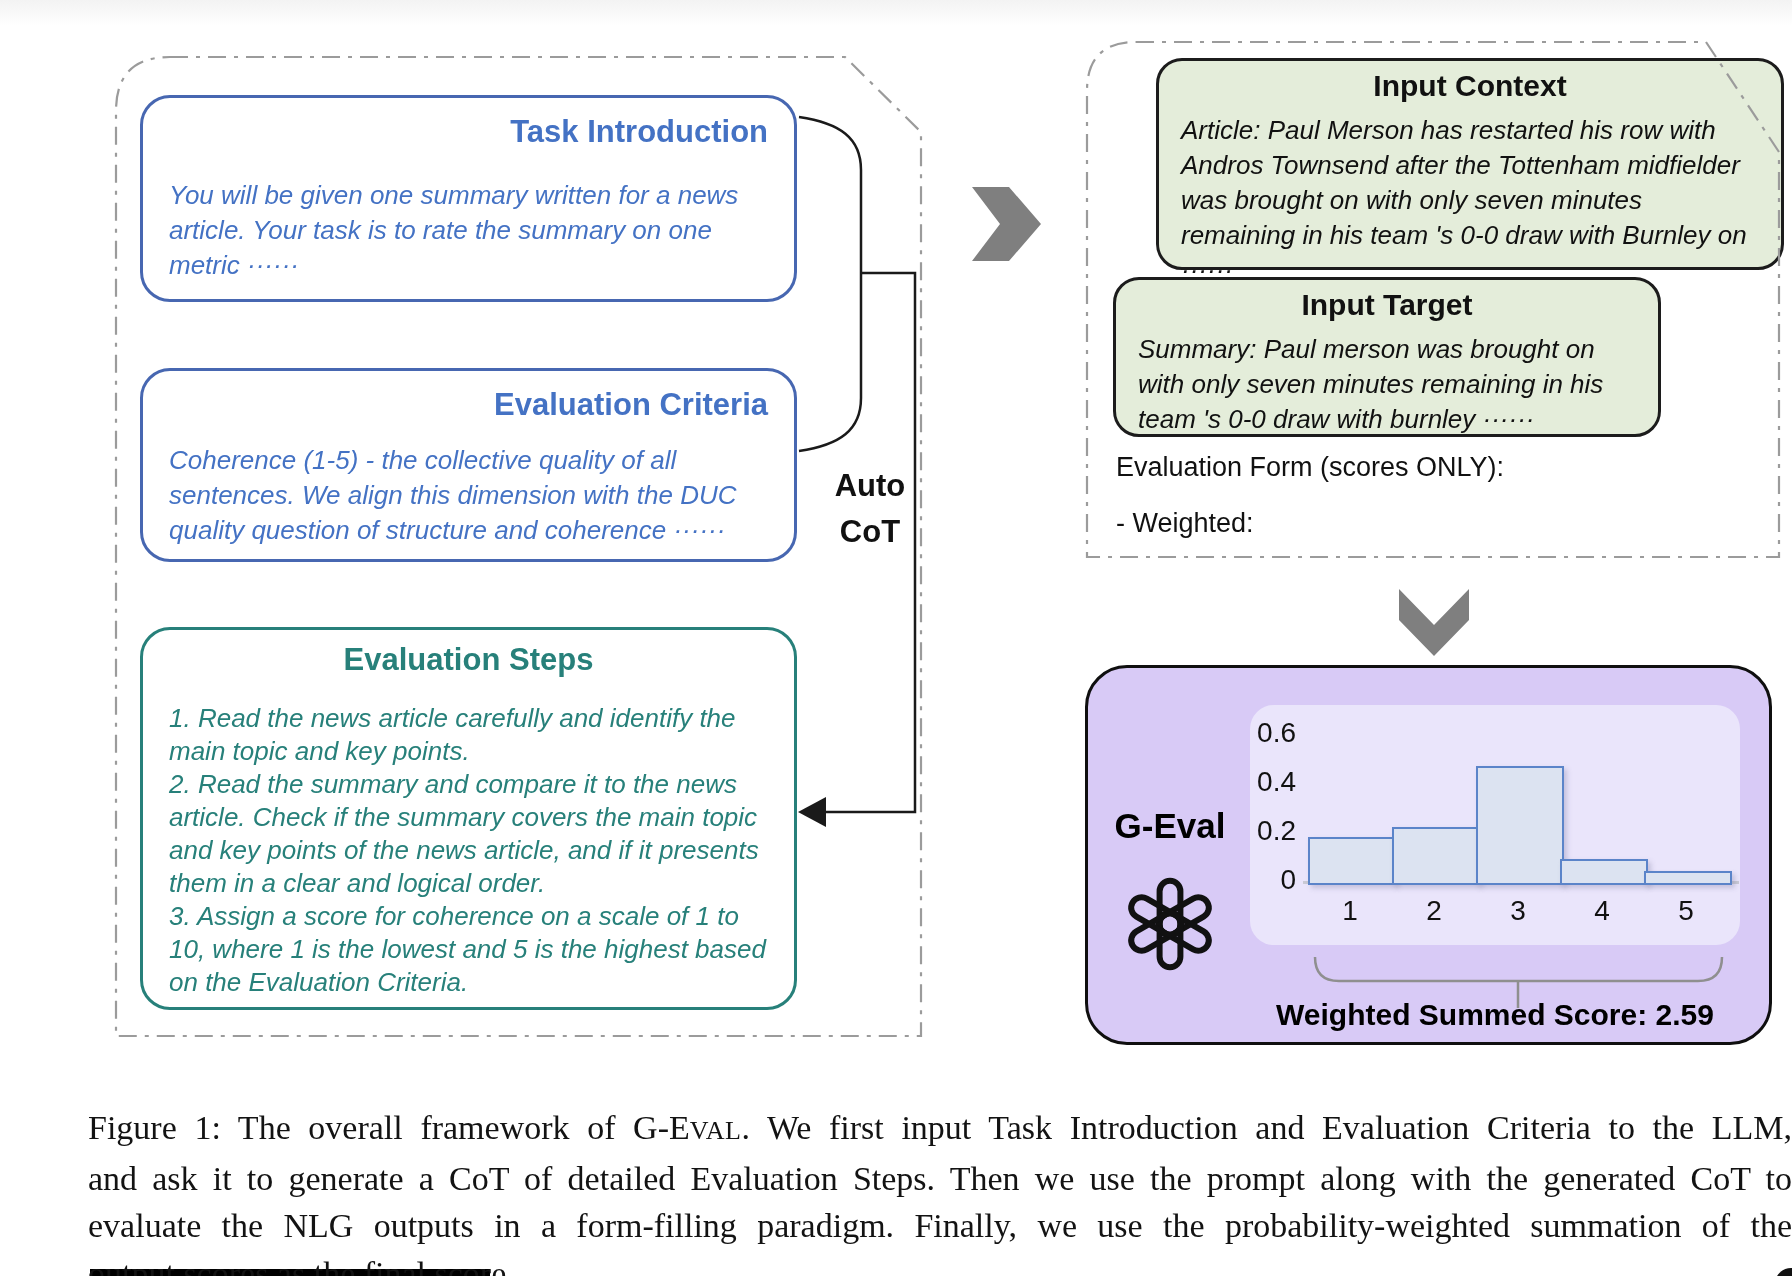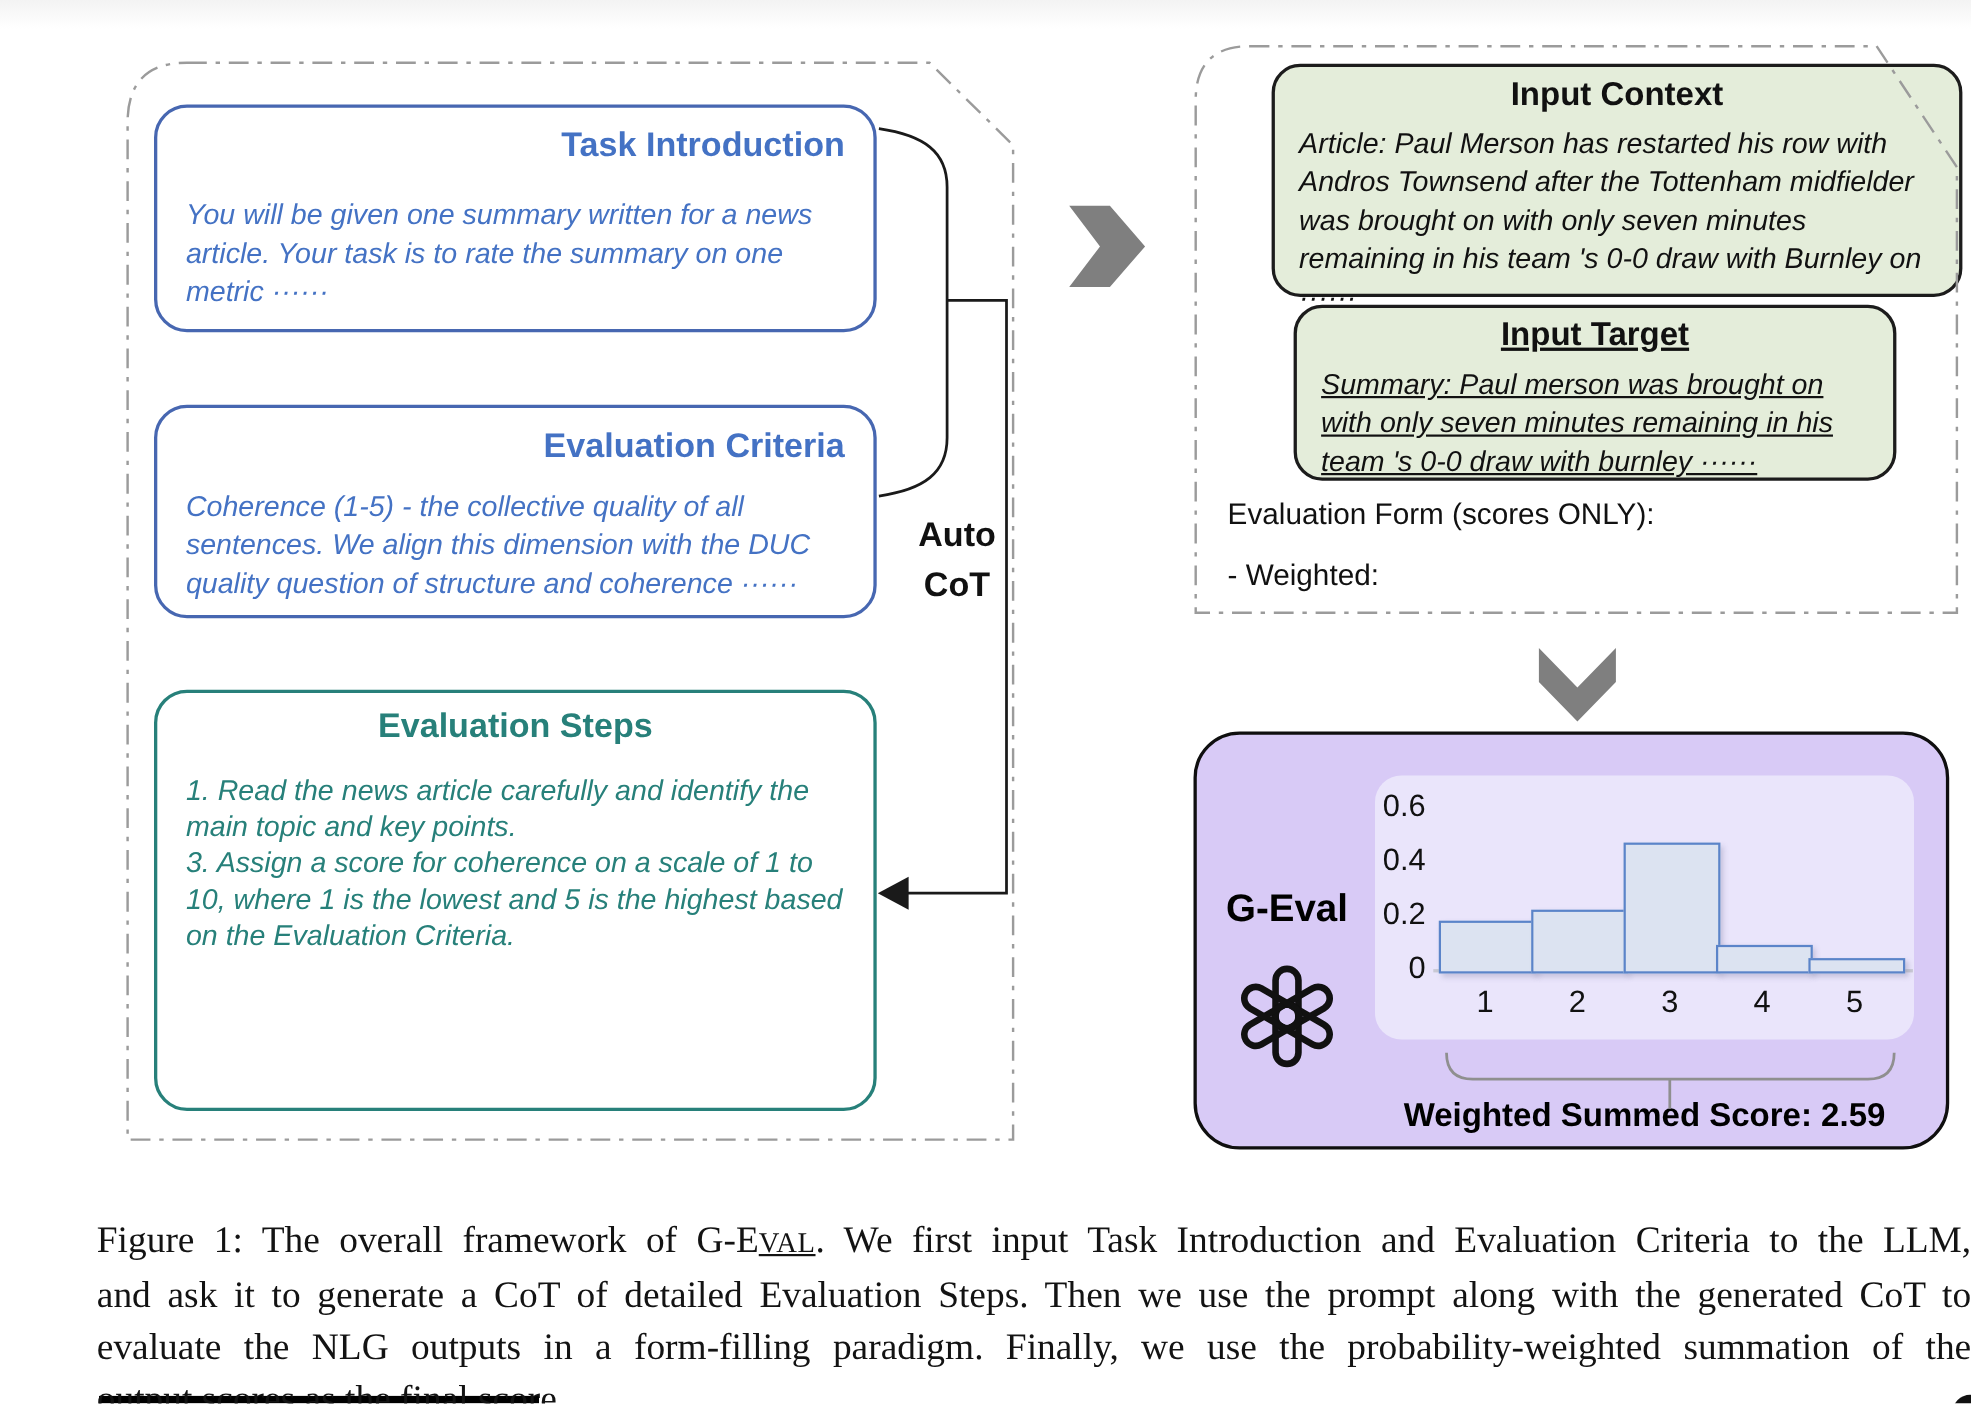--- a/index.html
+++ b/index.html
@@ -32,21 +32,21 @@
   .ytick{position:absolute;width:70px;text-align:right;font-size:28px;color:#111;}
   .xtick{position:absolute;text-align:center;font-size:28px;color:#111;}
   .bar{position:absolute;background:var(--bar_fill);border:2.5px solid var(--bar_border);
        box-shadow:3px 3px 5px rgba(110,110,150,.30);}
   #baseline{background:#c9c9d4;}
   #weighted{width:490px;text-align:center;font-size:30px;font-weight:700;color:#000;}
   
   #caption{width:1704px;font-family:"Liberation Serif",serif;font-size:34px;
            line-height:47.5px;color:#131313;}
   .cap-just{text-align:justify;text-align-last:justify;}
-  .sc{font-size:26px;letter-spacing:.5px;text-decoration:underline;}
+  .sc{font-size:26px;letter-spacing:.5px;}
   svg{display:block;}
   #overlay{pointer-events:none;}
 </style>
 </head>
 <body>
 
 <div id="page">
 
   <div class="abs pbox blue" style="left:140px;top:95px;width:657px;height:207px;">
     <div class="ttl">Task Introduction</div>
@@ -54,34 +54,35 @@
   </div>
 
   <div class="abs pbox blue" style="left:140px;top:368px;width:657px;height:194px;">
     <div class="ttl">Evaluation Criteria</div>
     <div class="body" style="margin-top:20px;">Coherence (1-5) -  the collective quality of all sentences. We align this dimension with the DUC quality question of structure and coherence ······</div>
   </div>
 
   <div class="abs pbox teal" style="left:140px;top:627px;width:657px;height:383px;padding-top:8px;">
     <div class="ttl">Evaluation Steps</div>
     <div class="body">1.  Read the news article carefully and identify the main topic and key points.</div>
+    <div class="body" style="margin-top:0;">2.  Read the summary and compare it to the news article. Check if the summary covers the main topic and key points of the news article, and if it presents them in a clear and logical order.</div>
     <div class="body" style="margin-top:0;">3.  Assign a score for coherence on a scale of 1 to 10, where 1 is the lowest and 5 is the highest based on the Evaluation Criteria.</div>
   </div>
 
   <div id="autocot" class="abs" style="left:810px;top:463px;">
     <div>Auto</div>
     <div>CoT</div>
   </div>
 
   <div class="abs gbox" style="left:1156px;top:58px;width:628px;height:212px;">
     <div class="ttl">Input Context</div>
     <div class="body">Article: Paul Merson has restarted his row with Andros Townsend after the Tottenham midfielder was brought on with only seven minutes remaining in his team 's 0-0 draw with Burnley on ······</div>
   </div>
 
-  <div class="abs gbox" style="left:1176px;top:277px;width:548px;height:160px;text-decoration:underline;">
+  <div class="abs gbox" style="left:1113px;top:277px;width:548px;height:160px;">
     <div class="ttl">Input Target</div>
     <div class="body">Summary: Paul merson was brought on with only seven minutes remaining in his team 's 0-0 draw with burnley ······</div>
   </div>
 
   <div class="abs freetext" style="left:1116px;top:452px;">Evaluation Form (scores ONLY):</div>
   <div class="abs freetext" style="left:1116px;top:508px;">- Weighted:</div>
 
   <div id="geval-box" class="abs" style="left:1085px;top:665px;width:687px;height:380px;"></div>
 
   <div id="geval-label" class="abs" style="left:1095px;top:806px;width:150px;">G-Eval</div>

